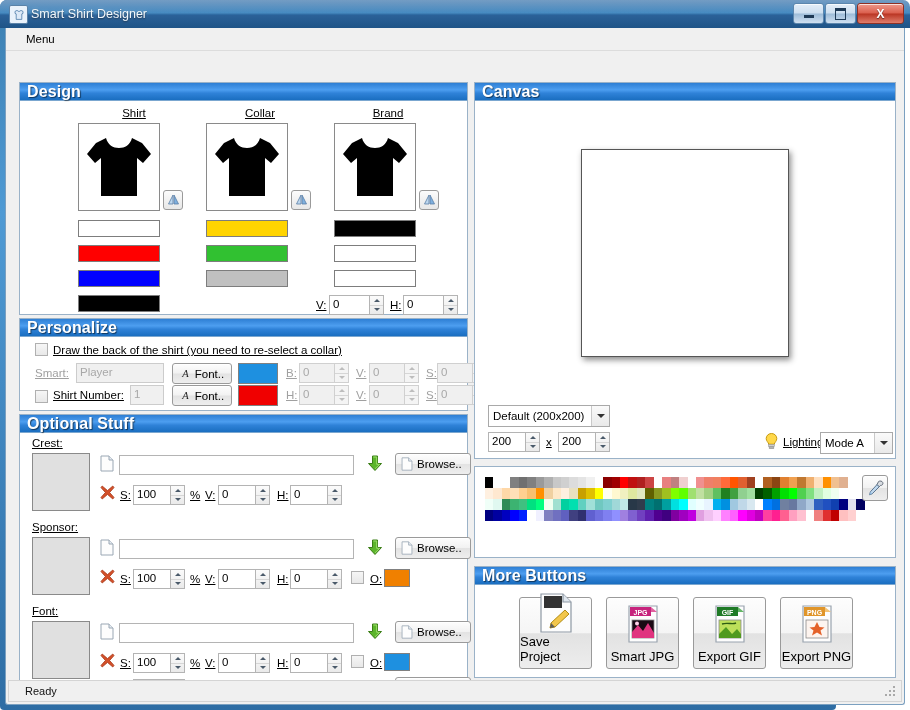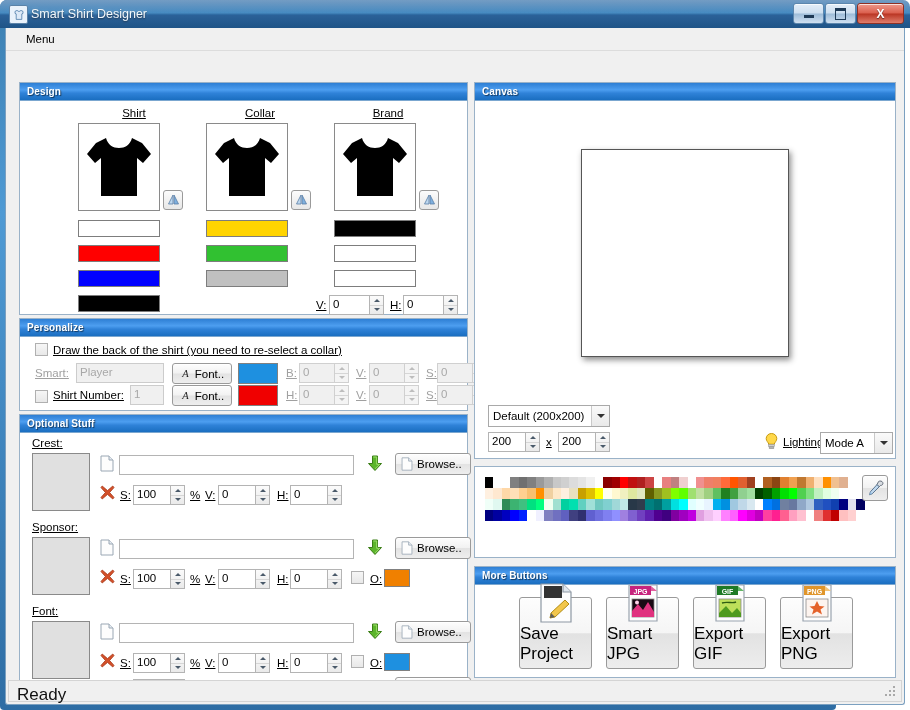--- a/index.html
+++ b/index.html
@@ -77,35 +77,35 @@
   }
   .menu-item {
     position:absolute; left:14px; top:3px; padding:2px 6px;
     font-size:11.5px; color:#000;
   }
   .statusbar {
     position:absolute; left:2px; bottom:2px; width:894px; height:22px;
     background:#f0f0f0; border:1px solid #d4d4d4;
     box-sizing:border-box;
   }
-  .statusbar .txt { position:absolute; left:8px; top:4px; font-size:17px; color:#111; }
+  .statusbar .txt { position:absolute; left:16px; top:4px; font-size:11px; color:#111; }
   .grip { position:absolute; right:4px; bottom:3px; width:12px; height:12px; }
   .grip i { position:absolute; width:2px; height:2px; background:#a9a9a9; }
 
   
   .group {
     position:absolute;
     background:#fff;
     border:1px solid #9ab2c8;
     box-sizing:border-box;
   }
   .group > .gt {
     height:17px; line-height:17px;
     background: linear-gradient(180deg,#2e7fd4 0%,#4d9ef0 40%,#2f82d8 60%,#1a6ec0 100%);
-    color:#fff; font-weight:bold; font-size:10px;
+    color:#fff; font-weight:bold; font-size:16px;
     padding-left:7px;
     text-shadow: 1px 1px 1px rgba(0,0,0,.55);
     border-bottom:1px solid #7ba7d0;
     letter-spacing:.1px;
   }
   .group > .gb { position:relative; width:100%; height:calc(100% - 18px); }
 
   
   .lbl { position:absolute; font-size:11.5px; color:#000; white-space:nowrap;text-decoration:underline; }
   .lbl.dis { color:#a0a0a0; }
@@ -205,21 +205,21 @@
   
   .bigbtn {
     position:absolute; width:73px; height:72px; box-sizing:border-box;
     border:1px solid #9a9a9a; border-radius:3px;
     background: linear-gradient(180deg,#fdfdfd 0%,#f5f5f5 50%,#e2e2e2 51%,#ededed 100%);
     display:flex; flex-direction:column; align-items:center; justify-content:flex-end;
     padding-bottom:4px;
     box-shadow: inset 0 1px 0 #fff;
   }
   .bigbtn .ic { flex:1; display:flex; align-items:center; justify-content:center; }
-  .bigbtn .cap { font-size:17px; color:#000; }
+  .bigbtn .cap { font-size:13px; color:#000; }
 </style>
 </head>
 <body>
 
 <div class="window">
 
   <div class="titlebar">
     <div class="titlebar-gloss"></div>
     <div class="title-icon">
       <svg width="12" height="12" viewBox="0 0 12 12">

